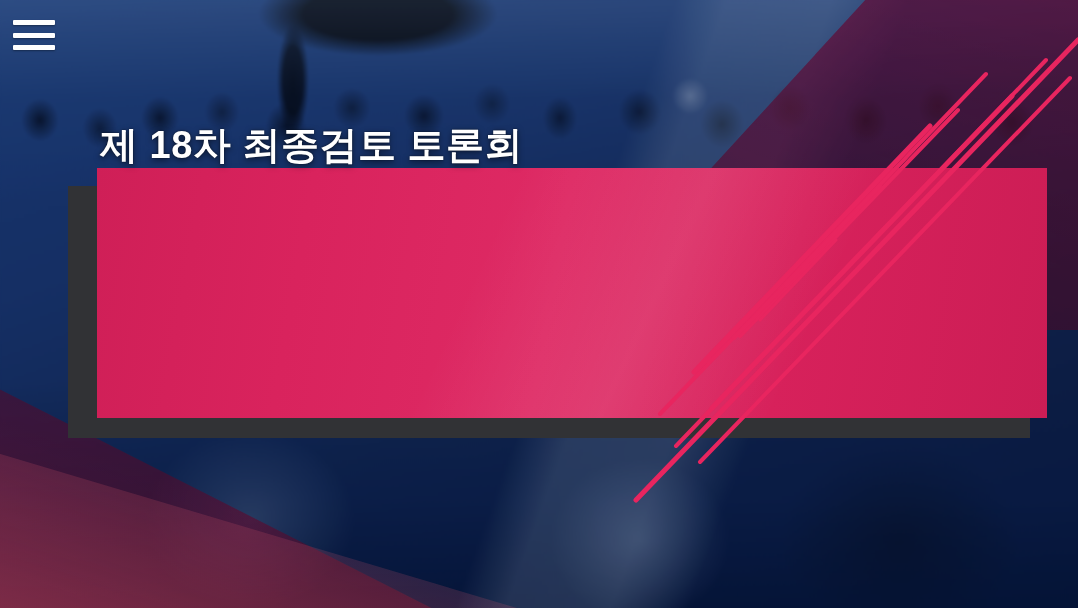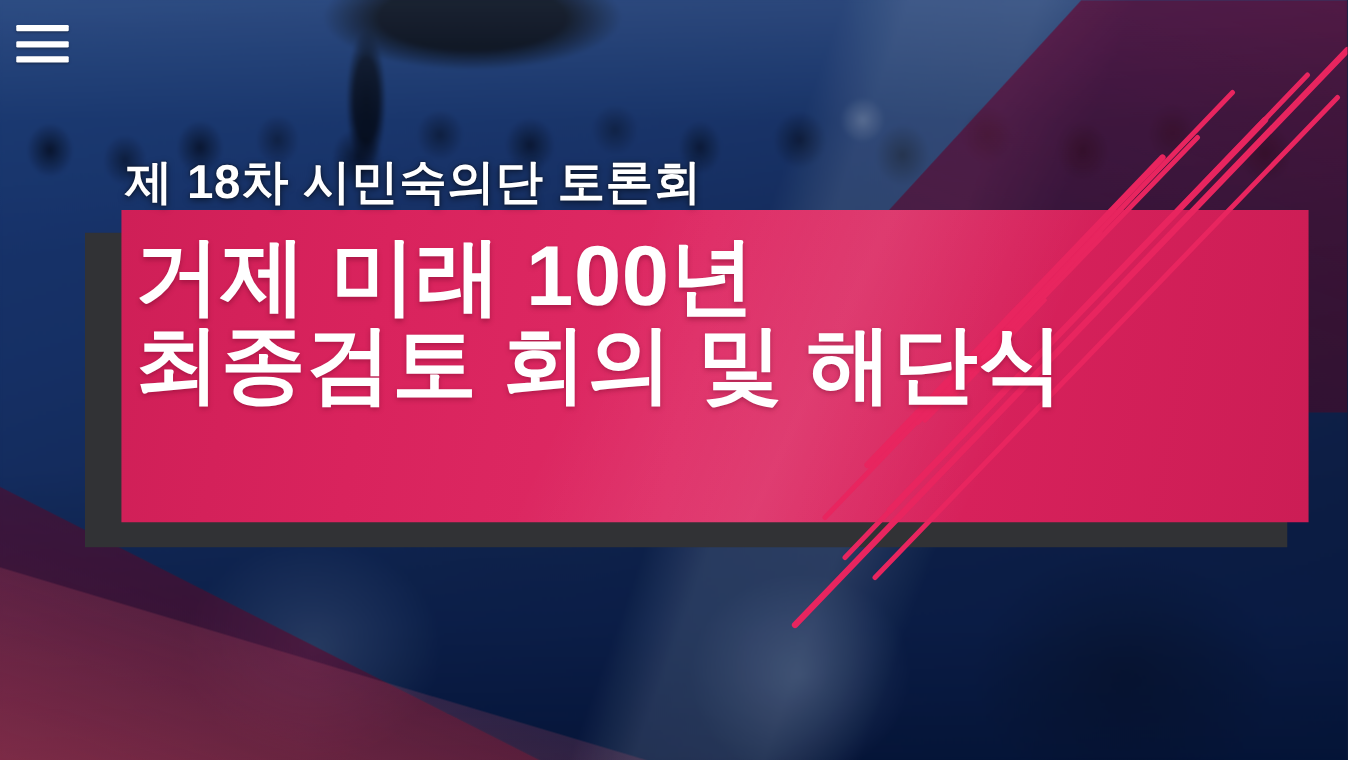--- a/index.html
+++ b/index.html
@@ -199,26 +199,22 @@
       <line x1="986" y1="74" x2="660" y2="414" stroke-width="4"></line>
       <line x1="958" y1="110" x2="740" y2="336" stroke-width="4"></line>
       <line x1="930" y1="126" x2="694" y2="372" stroke-width="5"></line>
       <line x1="906" y1="158" x2="766" y2="304" stroke-width="3"></line>
       <line x1="880" y1="186" x2="734" y2="338" stroke-width="4"></line>
       <line x1="858" y1="210" x2="786" y2="286" stroke-width="3"></line>
       <line x1="836" y1="240" x2="760" y2="320" stroke-width="3"></line>
     </g>
   </svg>
 
-  <div class="subtitle">제 18차 시민숙의단 토론회</div>
-
-  <div class="title-wrap">
-    <div class="title-line">거제 미래 100년</div>
-    <div class="title-line">최종검토 회의 및 해단식</div>
-  </div>
+  <div class="subtitle">제 18차 최종검토 토론회</div>
+
 
   <div class="menu-btn">
     <div class="bar"></div>
     <div class="bar"></div>
     <div class="bar"></div>
   </div>
 
 </div>
 
 </body></html>

